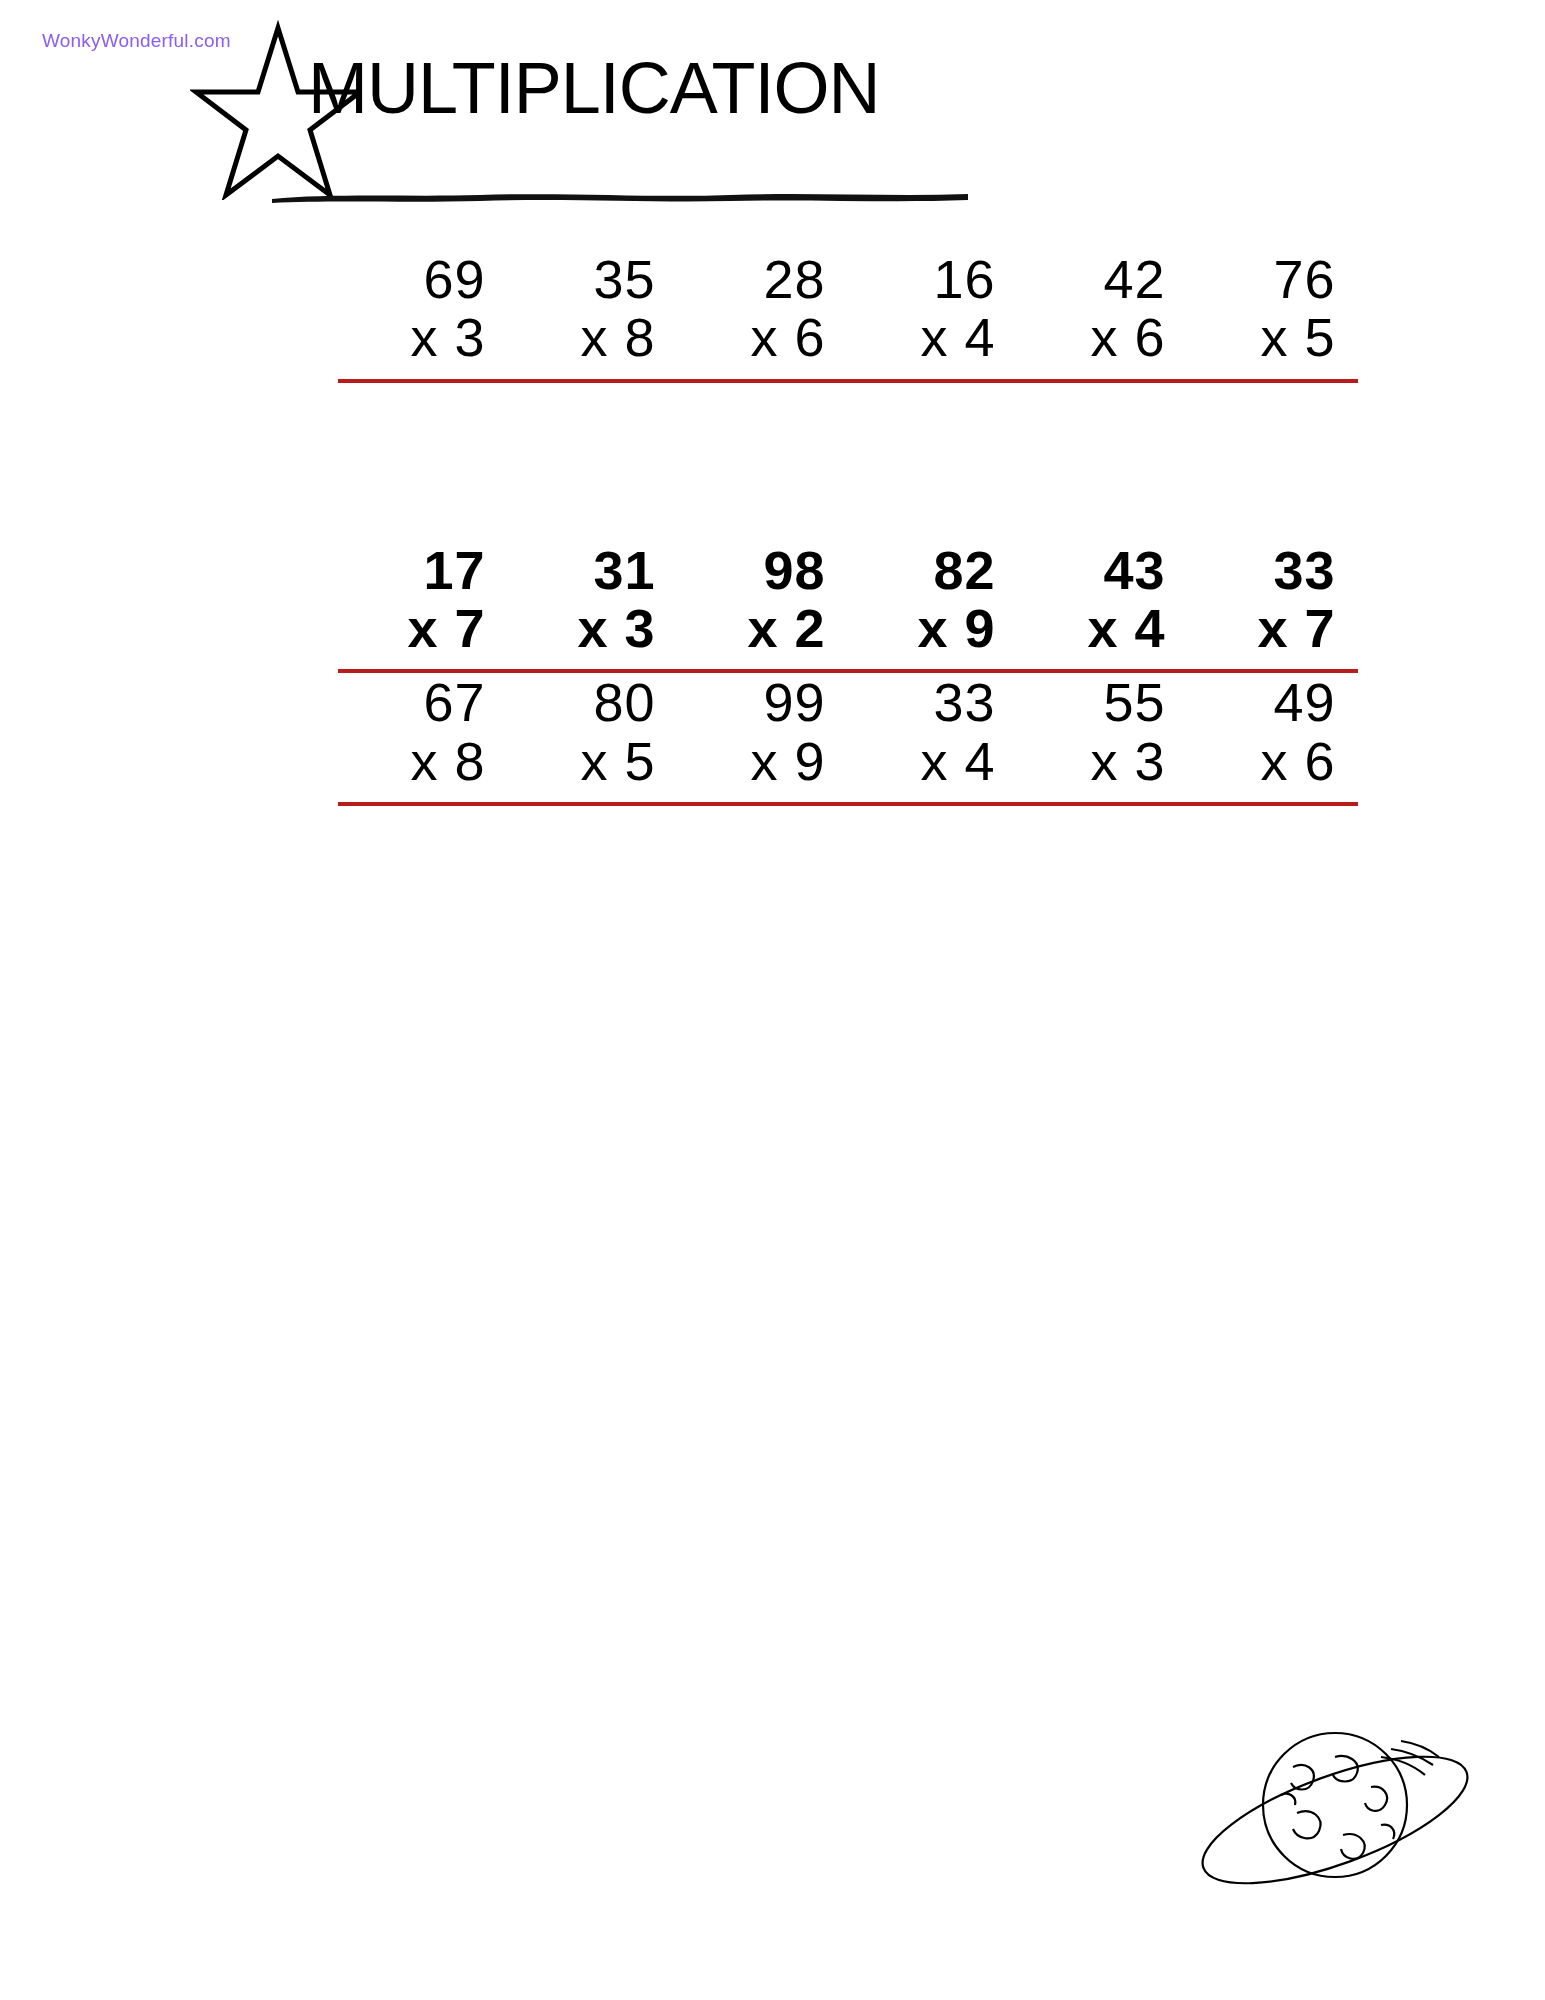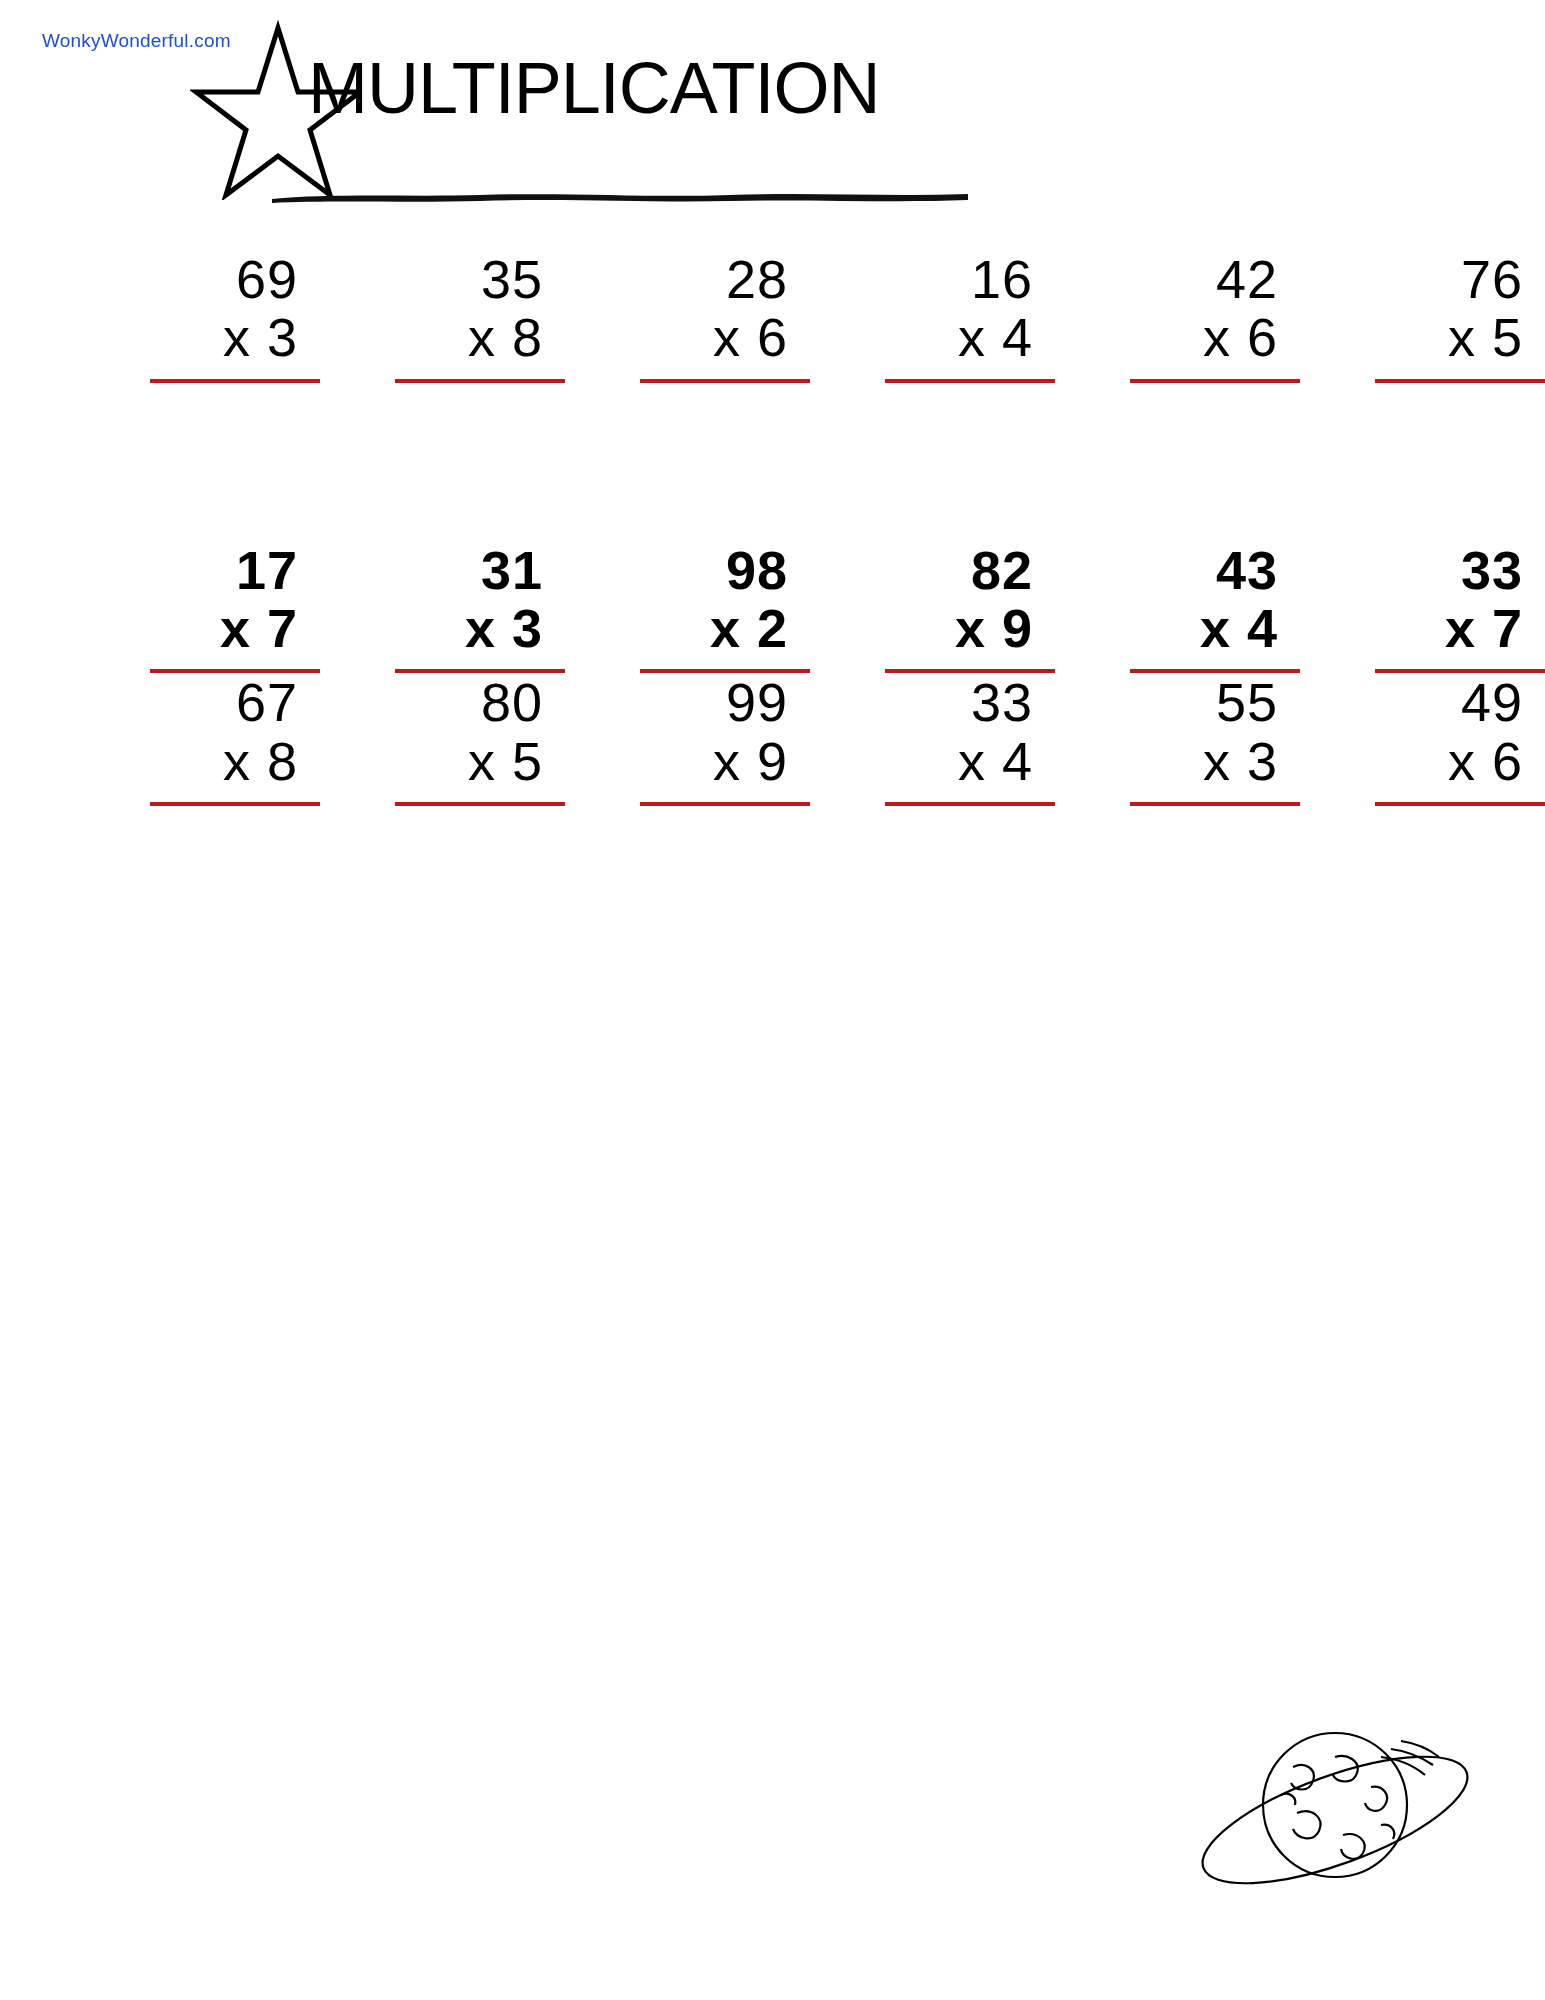--- a/index.html
+++ b/index.html
@@ -14,21 +14,21 @@
     font-family: "Liberation Sans", sans-serif;
     color: #000000;
     overflow: hidden;
   }
 
   .watermark {
     position: absolute;
     top: 30px;
     left: 42px;
     font-size: 19px;
-    color: #1d4ed8;
+    color: #8b5cf6;
     letter-spacing: 0.2px;
     font-family: "Liberation Sans", sans-serif;
   }
 
   .header {
     position: absolute;
     top: 20px;
     left: 190px;
     width: 1150px;
     height: 180px;
@@ -64,21 +64,21 @@
 
   .sheet {
     position: absolute;
     top: 250px;
     left: 0;
     width: 1545px;
   }
 
   .row {
     display: flex;
-    justify-content: space-between;
+    justify-content: center;
     padding-left: 150px;
     box-sizing: border-box;
   }
 
   .row-1 { margin-top: 0px; }
   .row-2 { margin-top: 158px; font-weight: bold; }
   .row-3 { }
 
   .problem {
     width: 170px;

